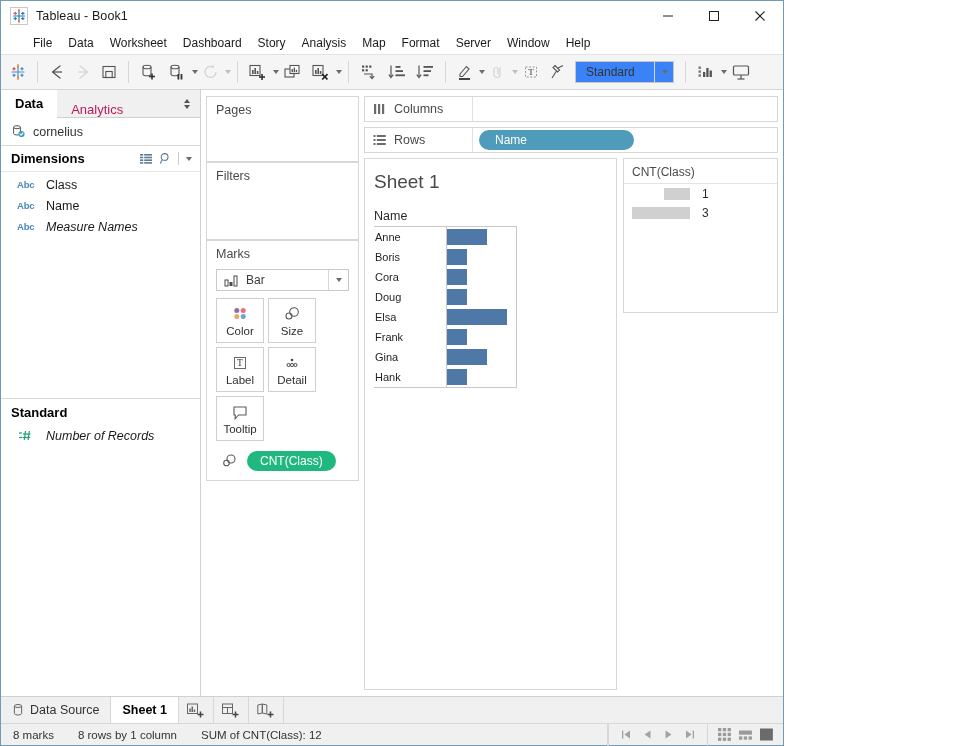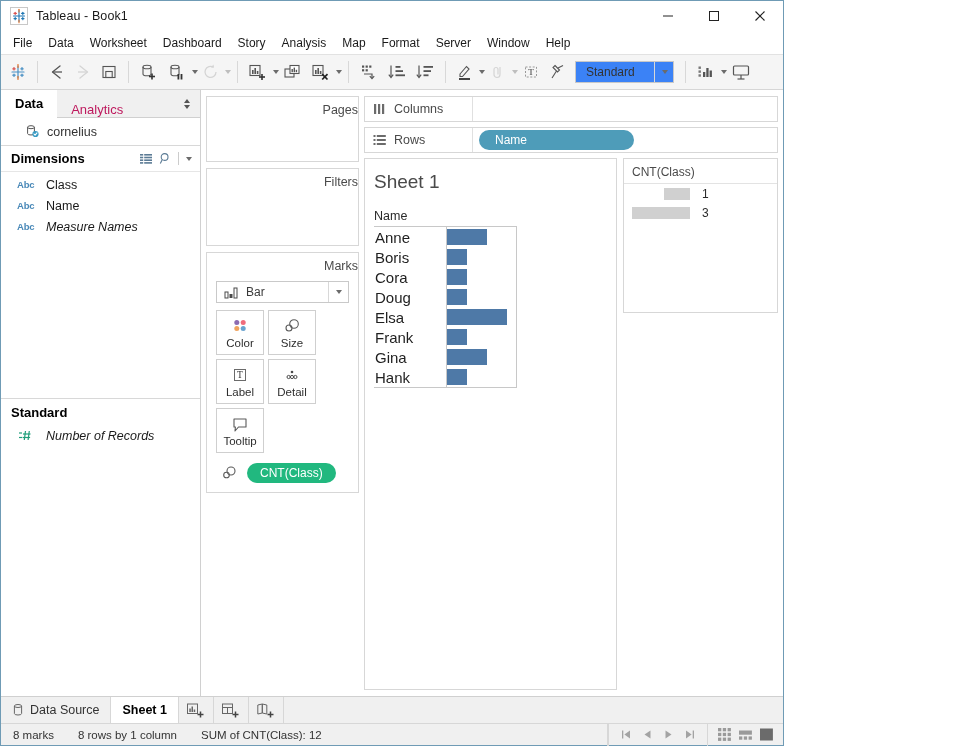--- a/index.html
+++ b/index.html
@@ -43,21 +43,21 @@
     width: 46px; height: 30px;
     display: flex; align-items: center; justify-content: center;
     color: #222;
   }
 
   
   .menubar {
     height: 23px;
     display: flex;
     align-items: center;
-    padding-left: 4px;
+    padding-left: 24px;
     background: #ffffff;
     flex: 0 0 23px;
   }
   .menu-item {
     font-size: 12px;
     color: #1a1a1a;
     padding: 2px 8px;
     white-space: nowrap;
   }
 
@@ -149,21 +149,21 @@
   .dp-updown {
     margin-left: auto;
     display: flex; align-items: center;
     padding: 0 8px;
     color: #555;
     font-size: 11px;
   }
   .dp-source {
     height: 28px;
     display: flex; align-items: center;
-    padding-left: 24px;
+    padding-left: 10px;
     gap: 7px;
     border-bottom: 1px solid #d8d8d8;
     font-size: 12.5px;
     color: #333;
   }
   .dim-header {
     height: 26px;
     display: flex; align-items: center;
     padding: 0 8px 0 10px;
     border-bottom: 1px solid #e6e6e6;
@@ -213,22 +213,20 @@
   .dp-fill { flex: 1 1 auto; }
 
   
   .cards {
     width: 163px;
     flex: 0 0 163px;
     padding: 6px 5px 0 5px;
     background: #ffffff;
     display: flex;
     flex-direction: column;
-    gap: 6px;
-    text-align: right;
   }
   .card {
     border: 1px solid #d7d7d7;
     background: #ffffff;
   }
   .card-title {
     font-size: 12.5px;
     color: #4a4a4a;
     padding: 6px 0 0 9px;
   }
@@ -350,21 +348,21 @@
     width: 143px;
   }
   .barrow {
     height: 20px;
     display: flex;
     align-items: center;
   }
   .barrow .rname {
     width: 72px;
     flex: 0 0 72px;
-    font-size: 15px;
+    font-size: 11px;
     color: #1f1f1f;
     padding-left: 1px;
   }
   .barcell {
     position: relative;
     flex: 1 1 auto;
     height: 20px;
     border-left: 1px solid #c8c8c8;
   }
   .bar {

